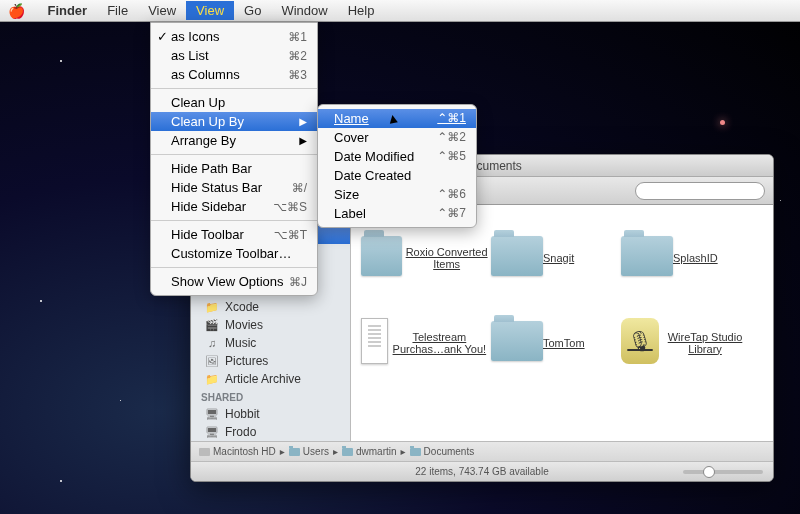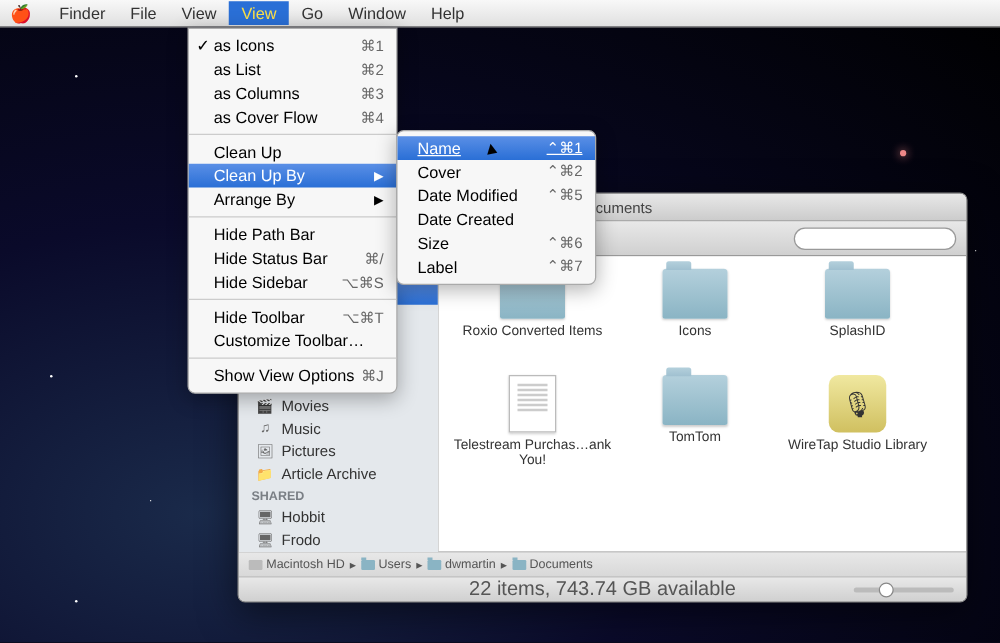--- a/index.html
+++ b/index.html
@@ -3,21 +3,21 @@
 <meta charset="utf-8">
 <style>
 * { margin:0; padding:0; box-sizing:border-box; font-family:"Lucida Grande","Helvetica Neue",Arial,sans-serif; }
 body { width:800px; height:514px; overflow:hidden; background:#0a0a1a; position:relative; }
 .desktop { position:absolute; inset:0; background:radial-gradient(ellipse at 20% 80%,#1a2a4a 0%,#0a0a2a 40%,#000 100%); }
 .star { position:absolute; background:#fff; border-radius:50%; }
 .menubar { position:absolute; top:0; left:0; right:0; height:22px; background:linear-gradient(#f8f8f8,#e0e0e0); display:flex; align-items:center; padding:0 8px; font-size:13px; color:#333; border-bottom:1px solid #999; z-index:100; }
 .menubar .apple { font-size:14px; margin-right:12px; }
 .menubar .mi { padding:2px 10px; cursor:default; }
 .menubar .mi.active { background:#2a6fd6; color:#fde047; }
-.menubar .app { font-weight:normal; }
+.menubar .app { font-weight:bold; }
 .dropdown { position:absolute; top:22px; left:150px; width:168px; background:#f7f7f7; border:1px solid #aaa; border-radius:0 0 6px 6px; box-shadow:0 4px 16px rgba(0,0,0,0.3); font-size:13px; z-index:200; padding:4px 0; }
 .dd-item { display:flex; align-items:center; padding:2px 10px 2px 20px; position:relative; cursor:default; }
 .dd-item.hl { background:linear-gradient(#5a8fe6,#2a6fd6); color:#fff; }
 .dd-item .chk { position:absolute; left:6px; }
 .dd-item .sc { margin-left:auto; font-size:12px; color:#666; }
 .dd-item .arr { margin-left:auto; font-size:10px; }
 .dd-sep { height:1px; background:#ccc; margin:4px 0; }
 .submenu { position:absolute; top:104px; left:317px; width:160px; background:#f7f7f7; border:1px solid #aaa; border-radius:6px; box-shadow:0 4px 16px rgba(0,0,0,0.3); font-size:13px; z-index:201; padding:4px 0; }
 .sm-item { display:flex; padding:2px 10px 2px 16px; cursor:default; }
 .sm-item.hl { background:linear-gradient(#5a8fe6,#2a6fd6); color:#fff;text-decoration:underline; }
@@ -36,32 +36,32 @@
 .search { margin-left:auto; width:130px; height:18px; border:1px solid #999; border-radius:10px; background:#fff; font-size:11px; padding:0 8px 0 18px; position:relative; }
 .search::before { content:""; position:absolute; left:5px; top:3px; width:8px; height:8px; border:1.5px solid #888; border-radius:50%; }
 .body { flex:1; display:flex; overflow:hidden; }
 .sidebar { width:160px; background:#e4e8ec; border-right:1px solid #bbb; overflow-y:auto; font-size:12px; padding:4px 0; }
 .sb-hdr { font-size:10px; font-weight:bold; color:#7a7f85; padding:4px 10px 2px; text-transform:uppercase; }
 .sb-item { display:flex; align-items:center; padding:2px 8px 2px 14px; gap:6px; color:#333; cursor:default; }
 .sb-item.sel { background:linear-gradient(#5a8fe6,#2a6fd6); color:#fff; }
 .sb-icon { width:14px; height:14px; display:flex; align-items:center; justify-content:center; font-size:11px; color:#666; }
 .sb-item.sel .sb-icon { color:#fff; }
 .content { flex:1; background:#fff; display:flex; flex-wrap:wrap; align-content:flex-start; padding:10px 0 0 10px; overflow-y:auto; }
-.icon-item { width:130px; height:85px; display:flex; flex-direction:column; align-items:center; font-size:11px; color:#333; text-align:center; }
+.icon-item { width:130px; height:85px; display:flex; flex-direction:row; align-items:center; font-size:11px; color:#333; text-align:center;text-decoration:underline; }
 .folder-icon { width:52px; height:40px; background:linear-gradient(#b4d0dc,#8ab4c4); border-radius:3px 3px 2px 2px; position:relative; margin-bottom:4px; box-shadow:0 1px 2px rgba(0,0,0,0.2); }
 .folder-icon::before { content:""; position:absolute; top:-6px; left:3px; width:20px; height:7px; background:linear-gradient(#b4d0dc,#a0c0d0); border-radius:2px 2px 0 0; }
 .doc-icon { width:38px; height:46px; background:#fff; border:1px solid #bbb; margin-bottom:4px; position:relative; box-shadow:0 1px 2px rgba(0,0,0,0.2); }
 .doc-icon::after { content:""; position:absolute; top:6px; left:6px; right:6px; height:2px; background:#ccc; box-shadow:0 4px 0 #ccc,0 8px 0 #ccc,0 12px 0 #ccc,0 16px 0 #ccc,0 20px 0 #ccc; }
 .app-icon { width:46px; height:46px; background:linear-gradient(#f0e8a0,#d0c060); border-radius:8px; margin-bottom:4px; display:flex; align-items:center; justify-content:center; font-size:20px; }
 .pathbar { height:20px; background:linear-gradient(#e8e8e8,#d8d8d8); border-top:1px solid #bbb; display:flex; align-items:center; padding:0 8px; font-size:10px; color:#555; gap:4px; }
 .pb-item { display:flex; align-items:center; gap:3px; }
 .pb-fld { width:11px; height:8px; background:#8ab4c4; border-radius:1px; position:relative; }
 .pb-fld::before { content:""; position:absolute; top:-2px; left:0; width:4px; height:2px; background:#8ab4c4; }
 .pb-hd { width:11px; height:8px; background:#bbb; border-radius:1px; }
-.statusbar { height:20px; background:linear-gradient(#e8e8e8,#d0d0d0); border-top:1px solid #bbb; display:flex; align-items:center; justify-content:center; font-size:16px; color:#555; position:relative; }
+.statusbar { height:20px; background:linear-gradient(#e8e8e8,#d0d0d0); border-top:1px solid #bbb; display:flex; align-items:center; justify-content:center; font-size:10px; color:#555; position:relative; }
 .statusbar .slider { position:absolute; right:10px; width:80px; height:4px; background:#bbb; border-radius:2px; }
 .statusbar .slider::after { content:""; position:absolute; left:20px; top:-4px; width:10px; height:10px; background:#fff; border:1px solid #888; border-radius:50%; }
 </style>
 </head>
 <body>
 
 <div class="desktop">
   <div class="star" style="top:60px;left:60px;width:2px;height:2px"></div>
   <div class="star" style="top:120px;left:720px;width:5px;height:5px;background:#e88;box-shadow:0 0 8px #e88"></div>
   <div class="star" style="top:300px;left:40px;width:2px;height:2px"></div>
@@ -88,24 +88,20 @@
       <span class="sc">⌘1</span>
     </div>
     <div class="dd-item">
       <span>as List</span>
       <span class="sc">⌘2</span>
     </div>
     <div class="dd-item">
       <span>as Columns</span>
       <span class="sc">⌘3</span>
     </div>
-    <div class="dd-item">
-      <span>as Cover Flow</span>
-      <span class="sc">⌘4</span>
-    </div>
     <div class="dd-sep"></div>
     <div class="dd-item">
       <span>Clean Up</span>
     </div>
     <div class="dd-item hl">
       <span>Clean Up By</span>
       <span class="arr">▶</span>
     </div>
     <div class="dd-item">
       <span>Arrange By</span>
@@ -237,21 +233,21 @@
           </div>
         </div>
     </div>
     <div class="content" id="content">
         <div class="icon-item">
           <div class="folder-icon"></div>
           <span>Roxio Converted Items</span>
         </div>
         <div class="icon-item">
           <div class="folder-icon"></div>
-          <span>Icons</span>
+          <span>Snagit</span>
         </div>
         <div class="icon-item">
           <div class="folder-icon"></div>
           <span>SplashID</span>
         </div>
         <div class="icon-item">
           <div class="doc-icon"></div>
           <span>Telestream Purchas…ank You!</span>
         </div>
         <div class="icon-item">

